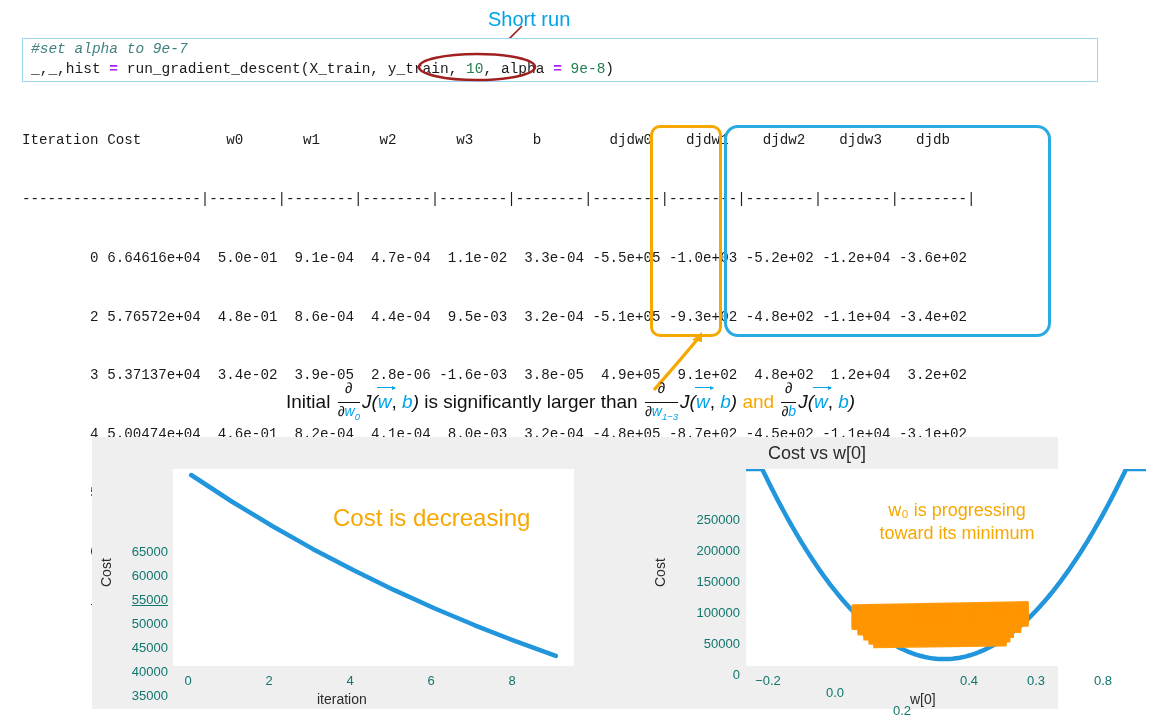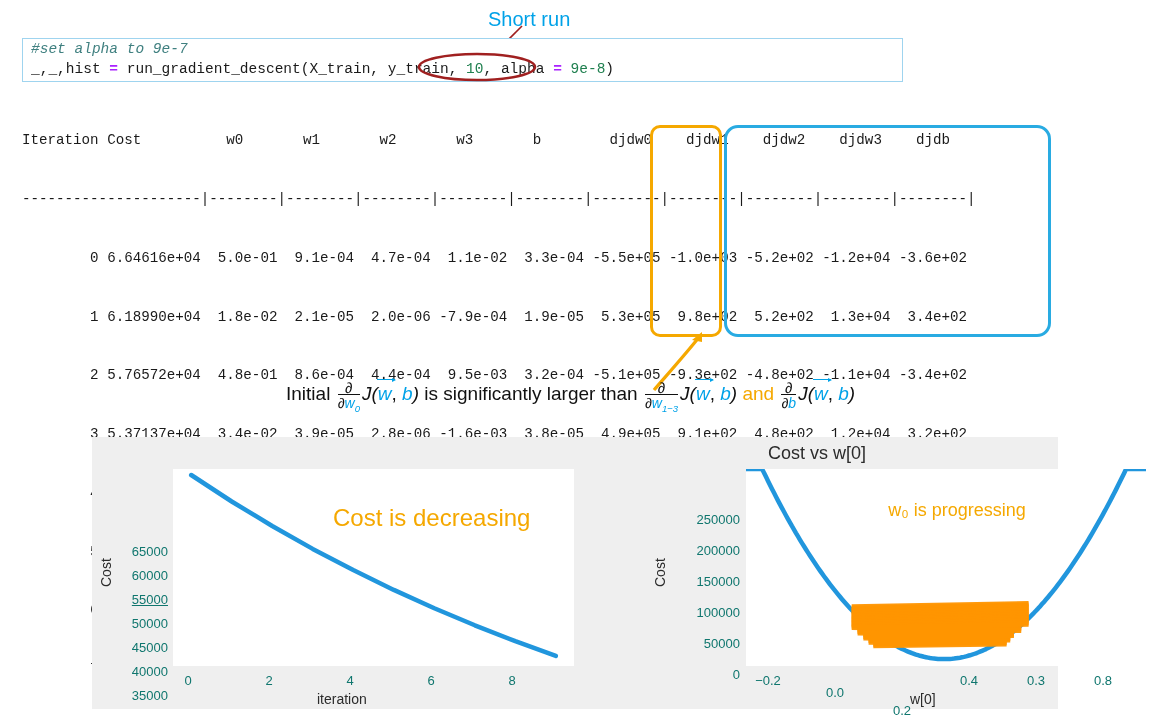--- a/index.html
+++ b/index.html
@@ -14,21 +14,21 @@
   #short-run-label{
     position:absolute;left:488px;top:8px;
     font-size:20px;color:#00a2e8;
     font-family:"Liberation Sans", sans-serif;
     white-space:nowrap;
   }
   #short-run-arrow{position:absolute;left:440px;top:24px;width:90px;height:40px;}
 
   
   #code-cell{
-    position:absolute;left:22px;top:38px;width:881px;height:44px;
+    position:absolute;left:22px;top:38px;width:1076px;height:44px;
     border:1px solid #9fd4ef;background:#ffffff;box-sizing:border-box;
   }
   .code-line{
     font-family:"Liberation Mono", monospace;
     font-size:14.5px;line-height:20px;white-space:pre;
     padding-left:8px;
   }
   .cm-comment{color:#408080;font-style:italic;}
   .cm-op{color:#aa22ff;font-weight:bold;}
   .cm-num{color:#208050;}
@@ -65,21 +65,21 @@
     position:absolute;left:286px;top:383px;width:620px;
     font-size:19px;color:#111;
     font-family:"Liberation Sans", sans-serif;
     white-space:nowrap;
   }
   .frac{
     display:inline-block;vertical-align:-0.55em;text-align:center;
     margin:0 2px;position:relative;top:-2px;
   }
   .frac .num{display:block;font-size:15px;font-style:italic;line-height:13px;}
-  .frac .den{display:block;font-size:14px;line-height:15px;border-top:1.3px solid #111;padding-top:1px;}
+  .frac .den{display:block;font-size:14px;line-height:15px;border-top:1.3px solid #111;padding-top:1px;margin-top:8px;}
   .var-w{color:#00a2e8;font-style:italic;}
   .var-b{color:#00a2e8;font-style:italic;}
   .sub{font-size:0.68em;vertical-align:sub;}
   .jsym{font-style:italic;font-size:19px;}
   .vecw{position:relative;display:inline-block;font-style:italic;color:#00a2e8;}
   .vecw::after{
     content:"";position:absolute;left:-1px;right:-3px;top:-4px;
     border-top:1.4px solid #00a2e8;
   }
   .vecw::before{
@@ -133,21 +133,20 @@
   <div class="code-line"><span class="cm-plain">_,_,hist </span><span class="cm-op">=</span><span class="cm-plain"> run_gradient_descent(X_train, y_train, </span><span class="cm-num">10</span><span class="cm-plain">, alpha </span><span class="cm-op">=</span><span class="cm-num"> 9e-8</span><span class="cm-plain">)</span></div>
 </div>
 <svg id="red-ellipse" viewBox="0 0 122 30">
   <ellipse cx="61" cy="15" rx="58" ry="13" fill="none" stroke="#a02020" stroke-width="2.6"></ellipse>
 </svg>
 
 <div id="console">
   <div class="row">Iteration Cost          w0       w1       w2       w3       b        djdw0    djdw1    djdw2    djdw3    djdb</div>
   <div class="row">---------------------|--------|--------|--------|--------|--------|--------|--------|--------|--------|--------|</div>
   <div class="row">        0 6.64616e+04  5.0e-01  9.1e-04  4.7e-04  1.1e-02  3.3e-04 -5.5e+05 -1.0e+03 -5.2e+02 -1.2e+04 -3.6e+02</div>
-  <div class="row">        1 6.18990e+04  1.8e-02  2.1e-05  2.0e-06 -7.9e-04  1.9e-05  5.3e+05  9.8e+02  5.2e+02  1.3e+04  3.4e+02</div>
   <div class="row">        2 5.76572e+04  4.8e-01  8.6e-04  4.4e-04  9.5e-03  3.2e-04 -5.1e+05 -9.3e+02 -4.8e+02 -1.1e+04 -3.4e+02</div>
   <div class="row">        3 5.37137e+04  3.4e-02  3.9e-05  2.8e-06 -1.6e-03  3.8e-05  4.9e+05  9.1e+02  4.8e+02  1.2e+04  3.2e+02</div>
   <div class="row">        4 5.00474e+04  4.6e-01  8.2e-04  4.1e-04  8.0e-03  3.2e-04 -4.8e+05 -8.7e+02 -4.5e+02 -1.1e+04 -3.1e+02</div>
   <div class="row">        5 4.66388e+04  5.0e-02  5.6e-05  2.5e-06 -2.4e-03  5.6e-05  4.6e+05  8.5e+02  4.5e+02  1.2e+04  2.9e+02</div>
   <div class="row">        6 4.34700e+04  4.5e-01  7.8e-04  3.8e-04  6.4e-03  3.2e-04 -4.4e+05 -8.1e+02 -4.2e+02 -9.8e+03 -2.9e+02</div>
   <div class="row">        7 4.05239e+04  6.4e-02  7.0e-05  1.2e-06 -3.3e-03  7.3e-05  4.3e+05  7.9e+02  4.2e+02  1.1e+04  2.7e+02</div>
   
   
   
   
@@ -238,13 +237,14 @@
   <div class="xtick" style="left:656px;top:236px;width:40px;">−0.2</div>
   <div class="xtick" style="left:723px;top:248px;width:40px;">0.0</div>
   <div class="xtick" style="left:790px;top:236px;width:40px;margin-top:30px;">0.2</div>
   <div class="xtick" style="left:857px;top:236px;width:40px;">0.4</div>
   <div class="xtick" style="left:924px;top:236px;width:40px;">0.3</div>
   <div class="xtick" style="left:991px;top:236px;width:40px;">0.8</div>
 
   <div class="axis-label" style="left:818px;top:254px;">w[0]</div>
   <div class="axis-label ylabel" style="left:560px;top:150px;">Cost</div>
   <div class="anno2" style="left:735px;top:62px;width:260px;">w₀ is  progressing</div>
+  <div class="anno2" style="left:735px;top:85px;width:260px;">toward its minimum</div>
 </div>
 
 </body></html>

